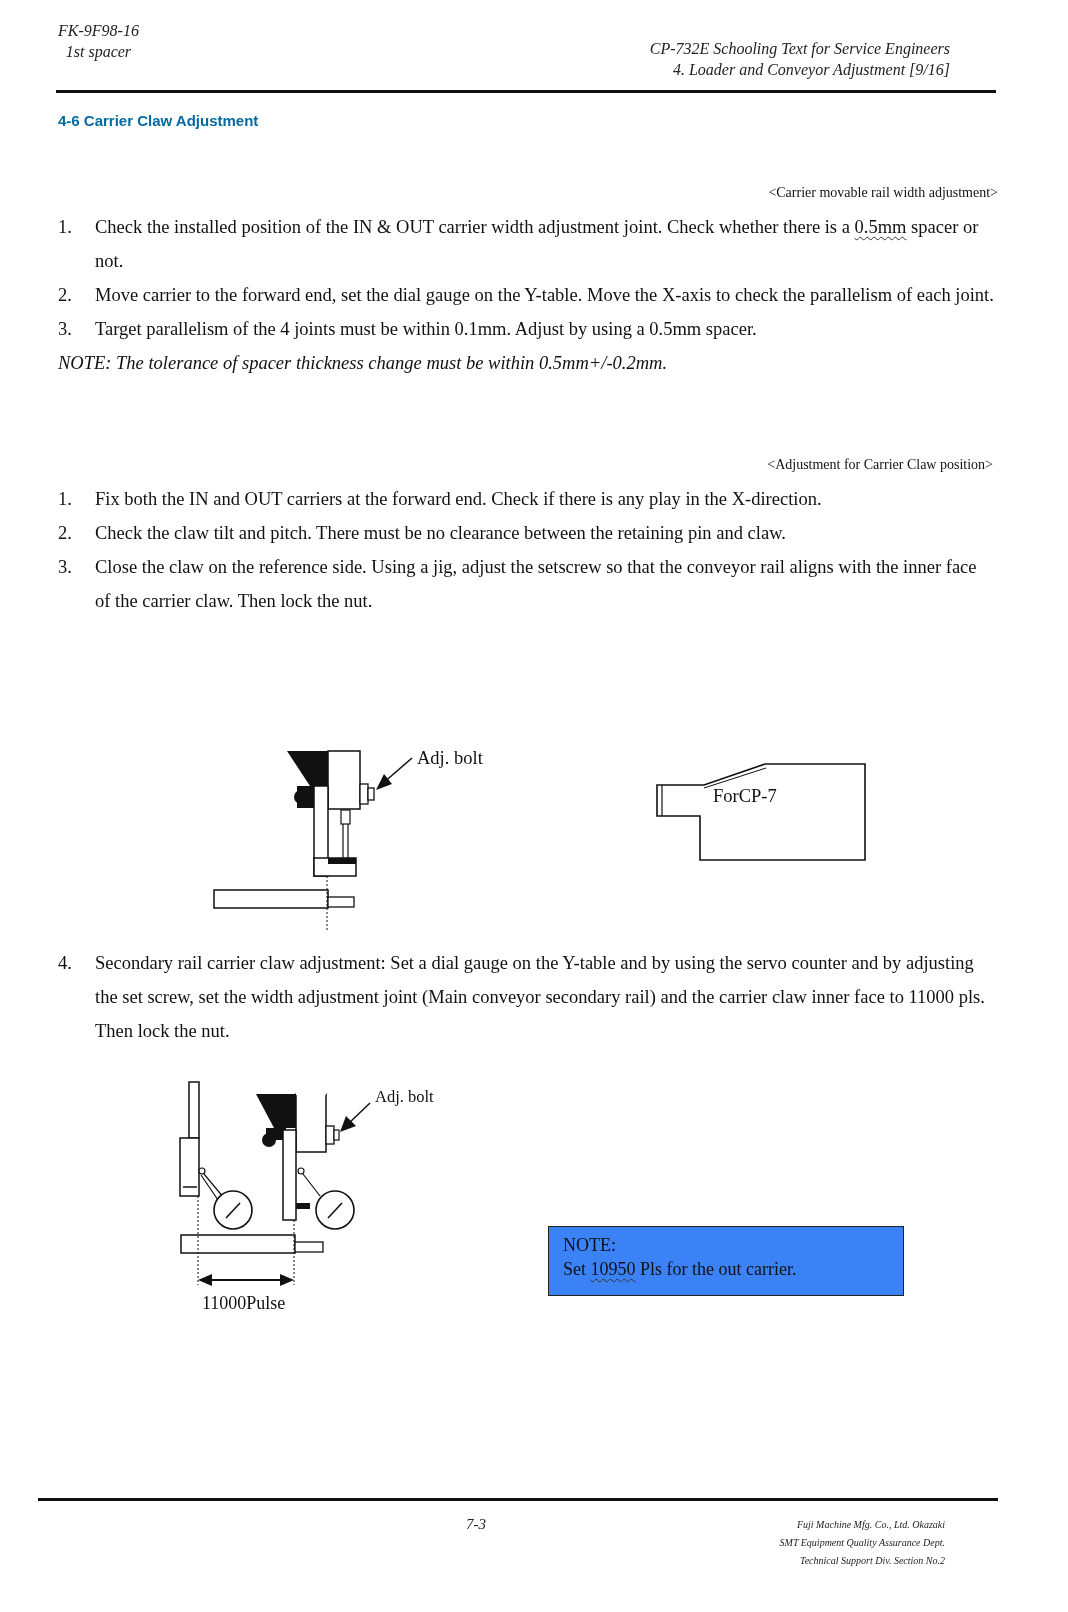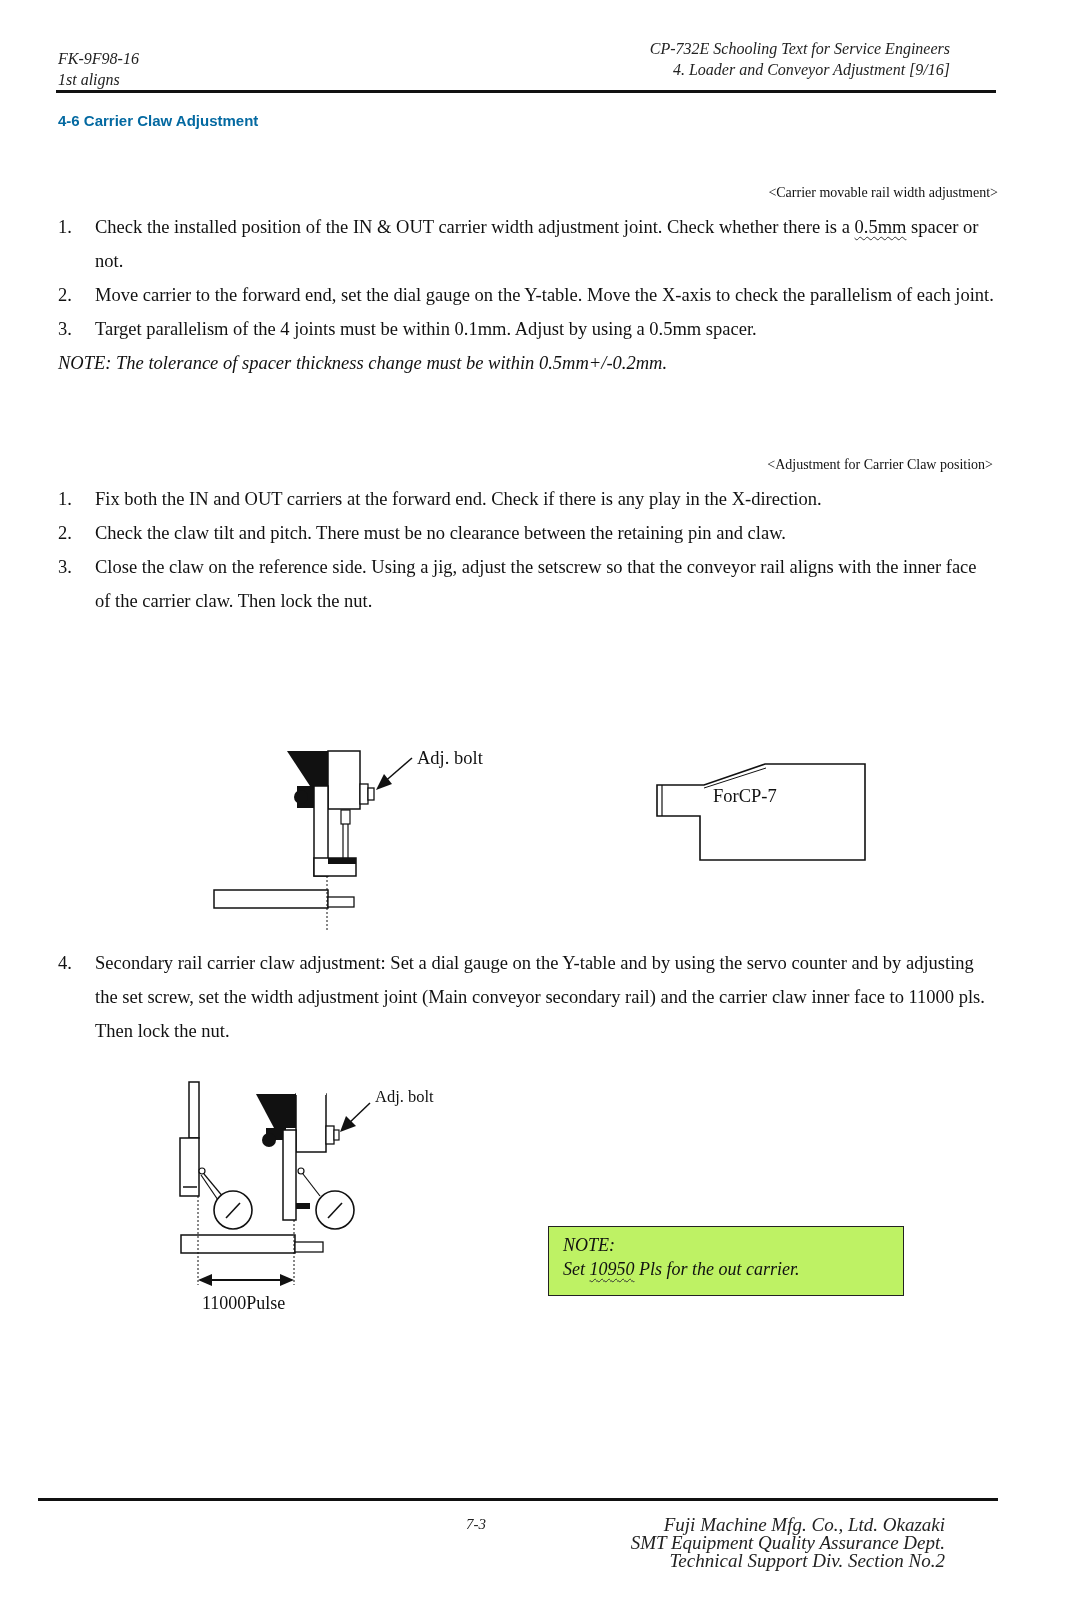--- a/index.html
+++ b/index.html
@@ -9,31 +9,31 @@
   .hdr-right { text-align: right; }
   .rule { position: absolute; background: #111; }
   .section-title { font-family: "Liberation Sans", "DejaVu Sans", sans-serif; font-weight: bold; font-size: 15px; color: #0369a1; }
   .body-text { font-size: 18.5px; line-height: 34px; color: #111; }
   .subhead { font-size: 14px; text-align: right; }
   .list { margin: 0; padding: 0; list-style: none; }
   .list li { position: relative; padding-left: 37px; }
   .list .num { position: absolute; left: 0; top: 0; }
   .note-italic { font-style: italic; }
   .wavy { text-decoration: underline wavy #333; text-underline-offset: 3px; text-decoration-thickness: 1px; }
-  .note-box { position: absolute; border: 1.5px solid #222; background: #bef264; font-style: italic; font-size: 18px; line-height: 24px; padding: 6px 14px; box-sizing: border-box; }
-  .footer-text { font-style: italic; font-size: 19px; line-height: 18px; color: #222; text-align: right; }
+  .note-box { position: absolute; border: 1.5px solid #222; background: #3b82f6; font-size: 18px; line-height: 24px; padding: 6px 14px; box-sizing: border-box; }
+  .footer-text { font-style: italic; font-size: 10px; line-height: 18px; color: #222; text-align: right; }
   .pagenum { font-style: italic; font-size: 15px; color: #222; }
   svg text { font-family: "Liberation Serif", serif; }
 </style>
 </head>
 <body>
 
-<div class="abs hdr" style="left:58px; top:48px;">
+<div class="abs hdr" style="left:58px; top:20px;text-align:center;">
   <div>FK-9F98-16</div>
-  <div>1st aligns</div>
+  <div>1st spacer</div>
 </div>
 <div class="abs hdr hdr-right" style="right:118px; top:38px;font-style:italic;">
   <div>CP-732E Schooling Text for Service Engineers</div>
   <div>4. Loader and Conveyor Adjustment  [9/16]</div>
 </div>
 <div class="rule" style="left:56px; top:90px; width:940px; height:3px;"></div>
 
 <div class="abs section-title" style="left:58px; top:112px;">4-6  Carrier Claw Adjustment</div>
 
 <div class="abs body-text" style="left:58px; top:176px; width:940px;">

